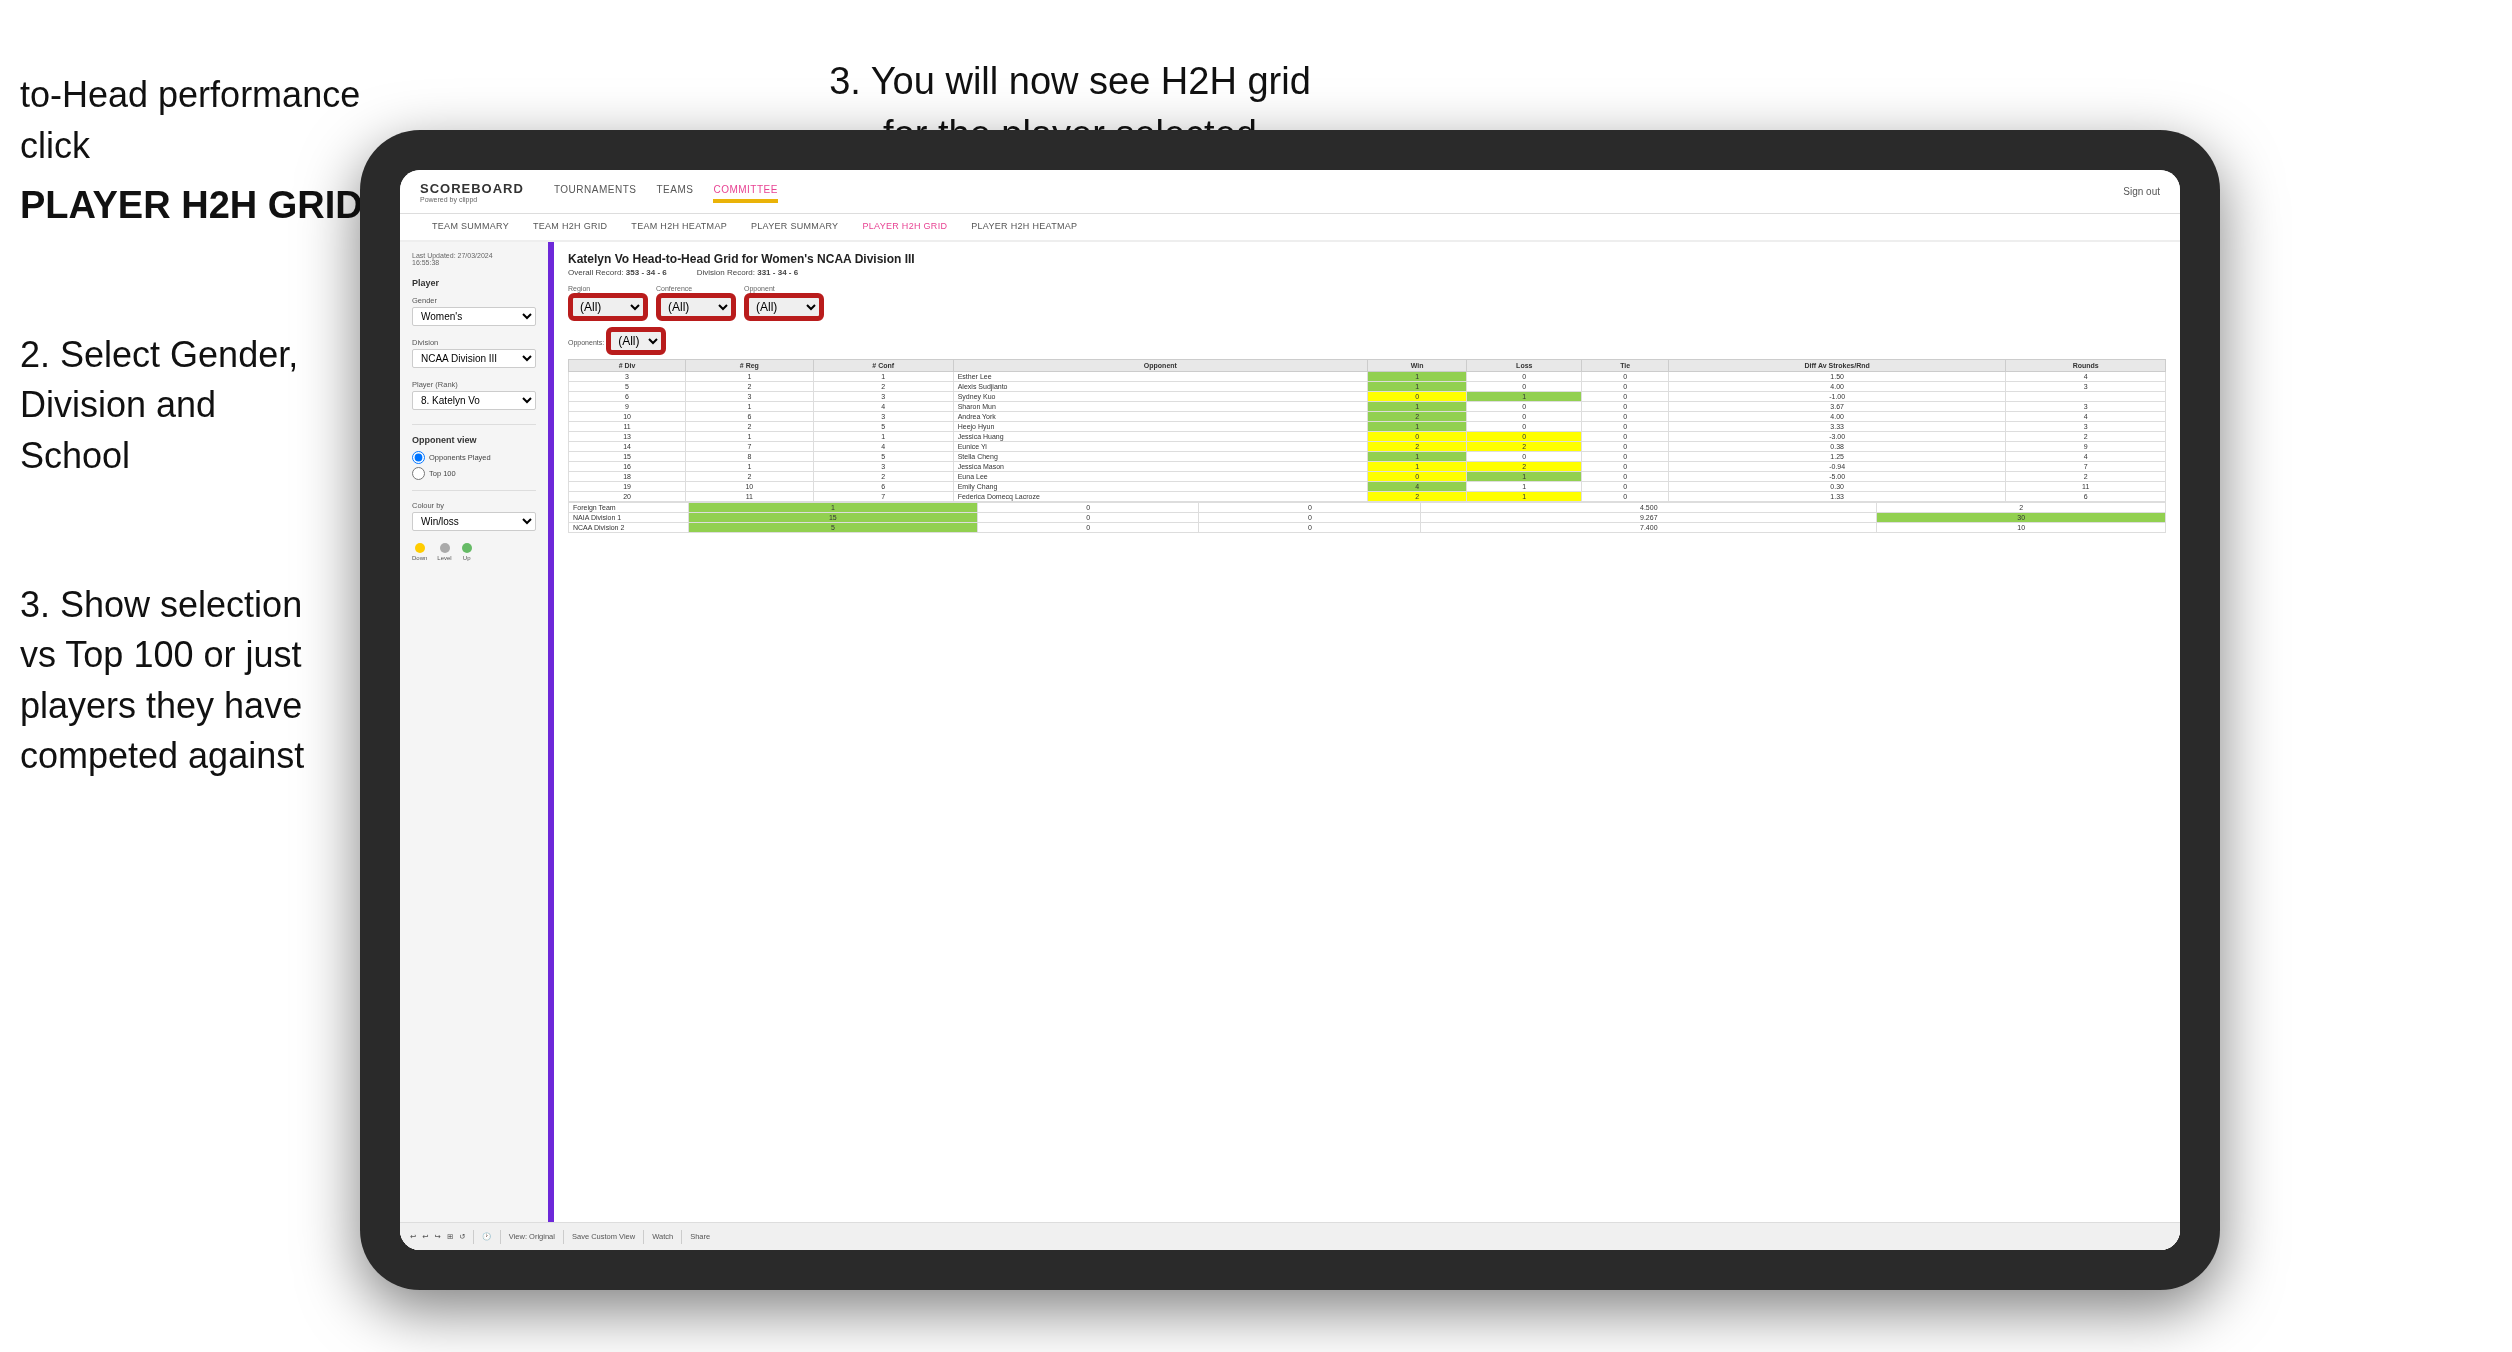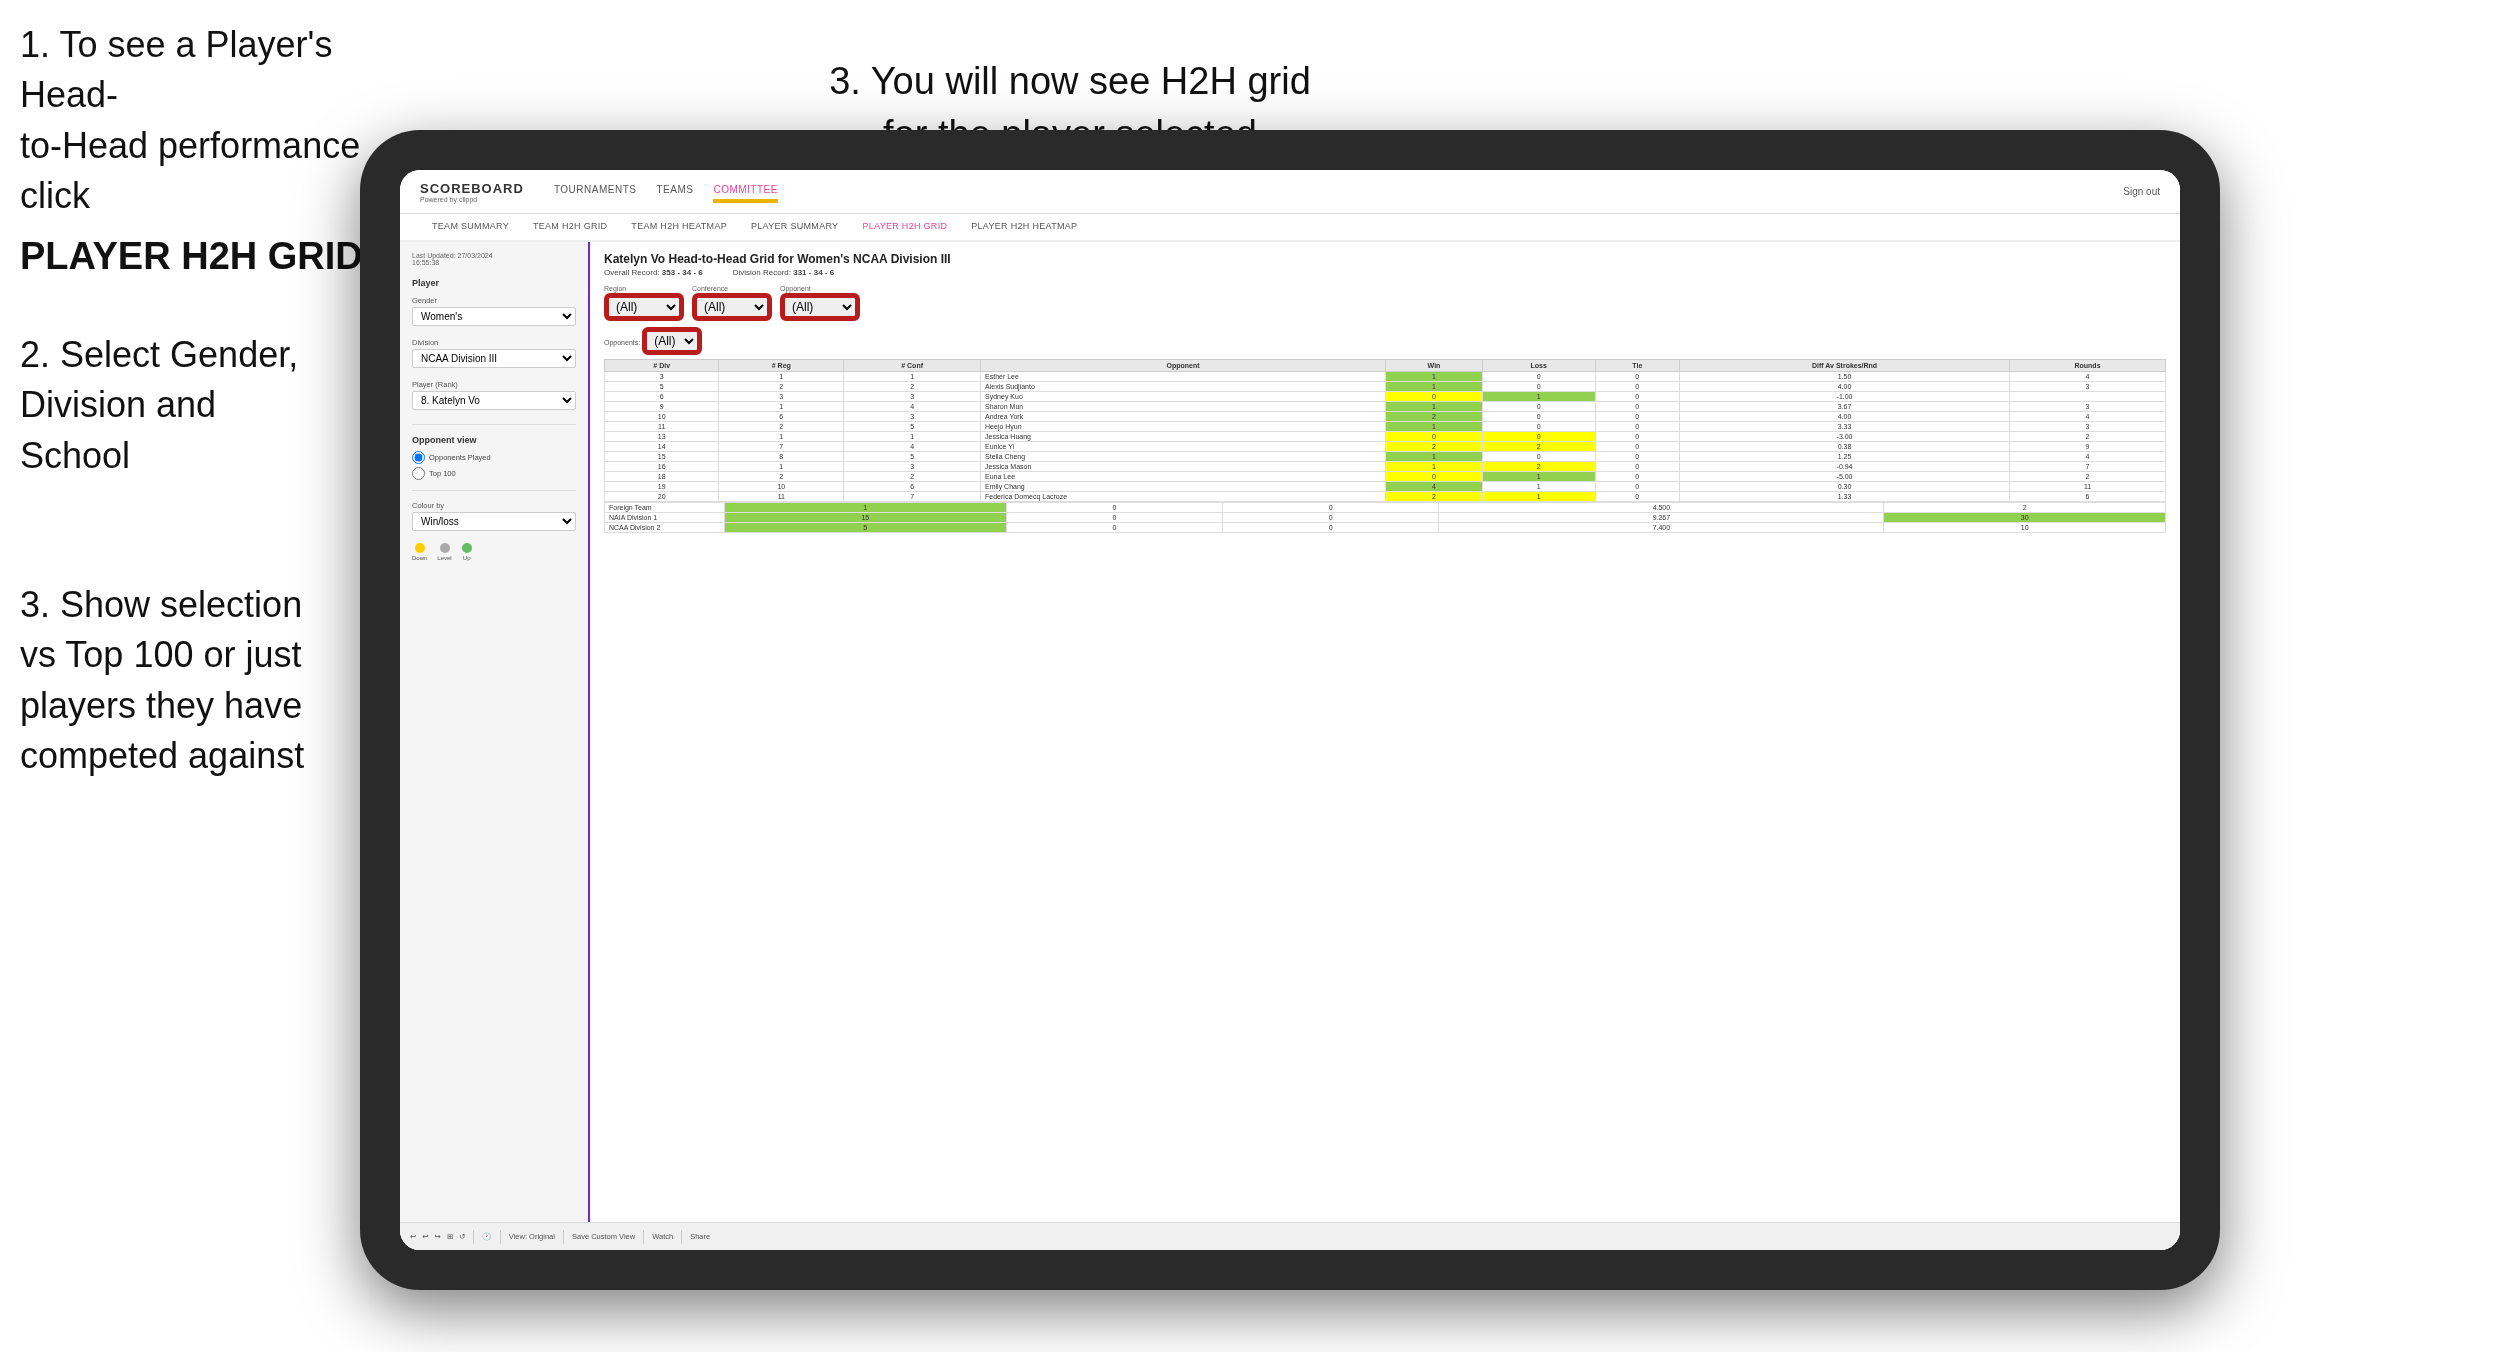--- a/index.html
+++ b/index.html
@@ -124,24 +124,24 @@
 
     
     .main-content {
       display: flex;
       height: calc(1080px - 72px);
       background: #f5f5f5;
     }
 
     
     .sidebar {
-      width: 190px;
+      width: 154px;
       background: #f5f5f5;
       padding: 10px 12px;
-      border-right: 2px solid #6d28d9;
+      border-right: 6px solid #6d28d9;
       font-size: 8px;
       flex-shrink: 0;
     }
     .sidebar-timestamp {
       font-size: 7px;
       color: #666;
       margin-bottom: 12px;
     }
     .sidebar-section-title {
       font-size: 9px;
@@ -328,21 +328,21 @@
   <path d="M 390 205 C 500 200, 700 240, 880 270" stroke="#e84393" stroke-width="3" fill="none" marker-end="url(#arrowhead-pink)"></path>
 
   <path d="M 385 490 C 490 490, 580 490, 660 490" stroke="#e84393" stroke-width="3" fill="none" marker-end="url(#arrowhead-pink)"></path>
 
   <path d="M 1050 160 C 1100 200, 1100 250, 1000 285" stroke="#e84393" stroke-width="3" fill="none" marker-end="url(#arrowhead-pink)"></path>
 
   <path d="M 385 700 C 490 700, 580 680, 660 670" stroke="#e84393" stroke-width="3" fill="none" marker-end="url(#arrowhead-pink)"></path>
 </svg>
 
 <div class="instruction-block" id="instr1">
-  <span>1. To see a Player's Head-</span><br>
+  <br>
   <span>to-Head performance click</span><br>
   <strong>PLAYER H2H GRID</strong>
 </div>
 
 <div class="instruction-block" id="instr2" style="top:330px; left:20px; width:360px;">
   <span>2. Select Gender,<br>Division and<br>School</span>
 </div>
 
 <div class="instruction-block" id="instr3-top" style="top:55px; left:760px; width:620px; font-size:38px; text-align:center;">
   <span>3. You will now see H2H grid</span><br>

